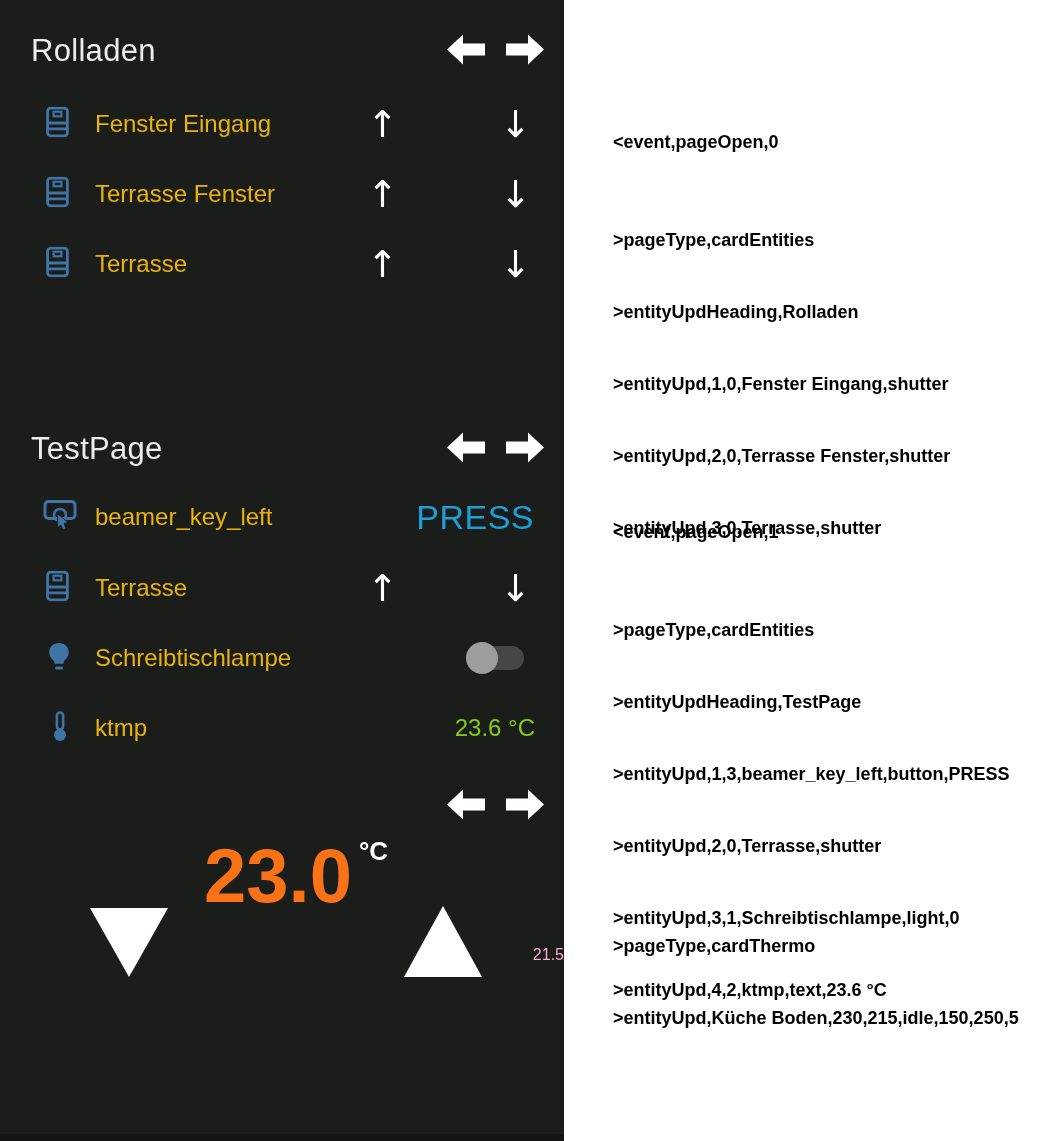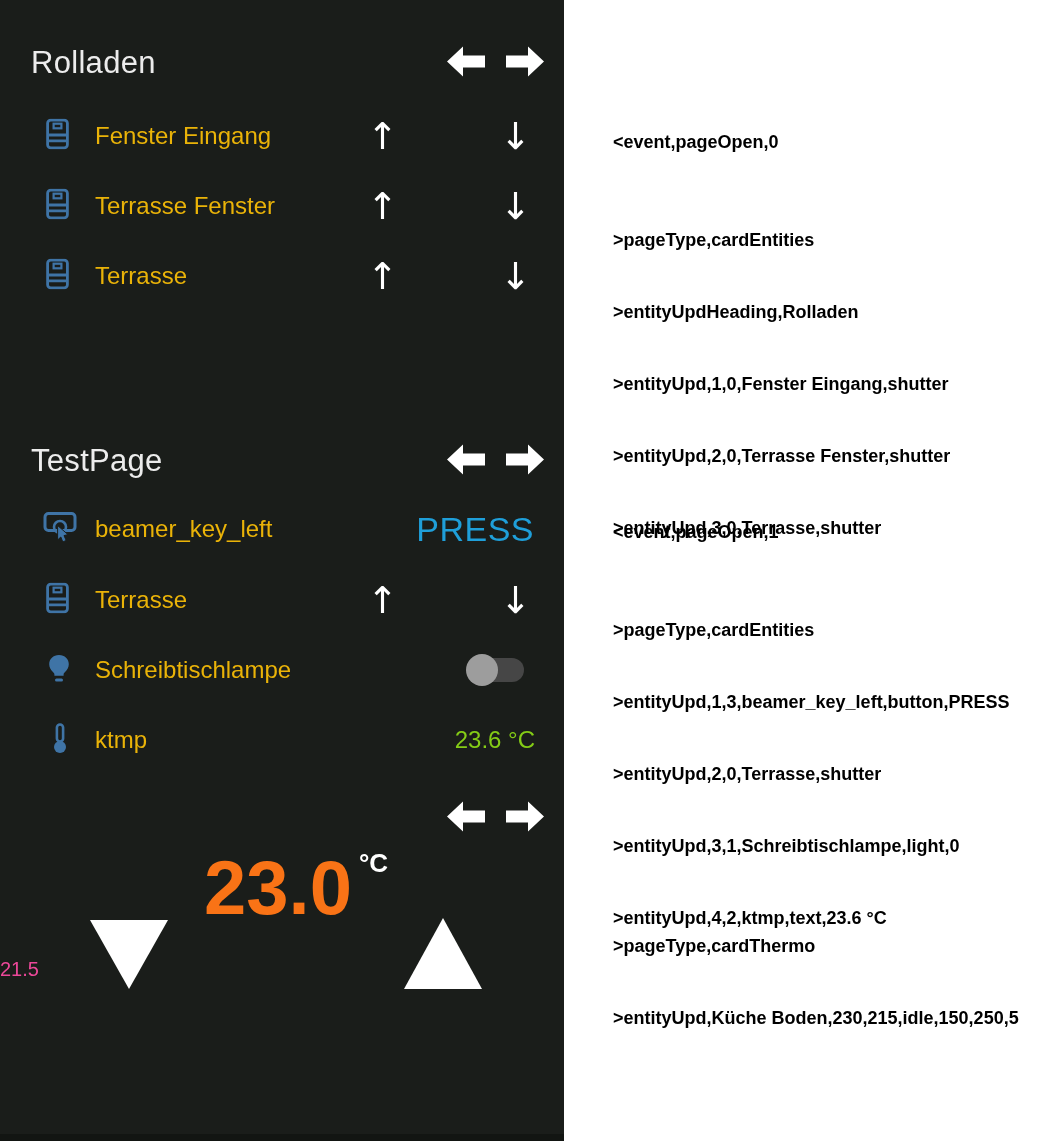--- a/index.html
+++ b/index.html
@@ -2,21 +2,21 @@
 <html><head>
 <meta charset="utf-8">
 <style>
   * { margin:0; padding:0; box-sizing:border-box; }
   body { background:#ffffff; }
   .stage { position:relative; width:1045px; height:1141px; background:#ffffff;
            font-family:"Liberation Sans", sans-serif; overflow:hidden; }
 
   
   .panel { position:absolute; left:0; top:0; width:564px; height:1141px; background:#1a1d1a; }
-  .card  { position:absolute; left:0; width:484px;margin-top:12px; }
+  .card  { position:absolute; left:0; width:484px; }
 
   .card-title { position:absolute; left:31px; font-size:31px; font-weight:400;
                 color:#ececec; letter-spacing:0.3px; }
   .nav { position:absolute; left:447px; display:flex; gap:21px; }
   .nav-btn { width:38px; height:33px; display:inline-block; cursor:pointer; }
   .nav-btn svg { display:block; }
 
   .ent-row { position:absolute; left:0; width:564px; height:48px; }
   .ent-icon { position:absolute; left:46px; top:50%; transform:translateY(-50%); }
   .ent-label { position:absolute; left:95px; top:50%; transform:translateY(-50%);
@@ -42,22 +42,22 @@
 
   
   .thermo-temp { position:absolute; left:204px; top:75px; display:flex; align-items:flex-start; }
   .thermo-temp .big { font-size:76px; font-weight:bold; color:#f97316; line-height:0.95; }
   .thermo-temp .unit { font-size:26px; font-weight:bold; color:#ffffff; margin-left:7px; margin-top:-4px; }
   .tri { position:absolute; width:0; height:0; cursor:pointer; }
   .tri-down { left:90px;  top:143px; border-left:39px solid transparent;
               border-right:39px solid transparent; border-top:69px solid #ffffff; }
   .tri-up   { left:404px; top:141px; border-left:39px solid transparent;
               border-right:39px solid transparent; border-bottom:71px solid #ffffff; }
-  .thermo-set   { position:absolute; left:0; top:181px; width:564px; text-align:left;
-                  font-size:20px; color:#ec4899; }
+  .thermo-set   { position:absolute; left:0; top:181px; width:564px; text-align:right;
+                  font-size:16px; color:#f9a8d4; }
   .thermo-state { position:absolute; left:0; top:213px; width:564px; text-align:center;
                   font-size:22px; color:#8a8a8a; }
   .thermo-name  { position:absolute; left:0; top:319px; width:564px; text-align:center;
                   font-size:29px; color:#f2f2f2; }
   .panel-bottom-strip { position:absolute; left:0; top:1134px; width:564px; height:7px; background:#121512; }
 
   
   .log-block { position:absolute; left:613px; width:430px; color:#000000;
                font-family:"Liberation Sans", sans-serif; font-weight:bold;
                font-size:18px; line-height:24px; white-space:pre; }
@@ -228,20 +228,21 @@
     <div class="log-line">&gt;pageType,cardEntities</div>
     <div class="log-line">&gt;entityUpdHeading,Rolladen</div>
     <div class="log-line">&gt;entityUpd,1,0,Fenster Eingang,shutter</div>
     <div class="log-line">&gt;entityUpd,2,0,Terrasse Fenster,shutter</div>
     <div class="log-line">&gt;entityUpd,3,0,Terrasse,shutter</div>
   </div>
 
   <div class="log-block" style="top:472px">
     <div class="log-event">&lt;event,pageOpen,1</div>
     <div class="log-line">&gt;pageType,cardEntities</div>
+    <div class="log-line">&gt;entityUpdHeading,TestPage</div>
     <div class="log-line">&gt;entityUpd,1,3,beamer_key_left,button,PRESS</div>
     <div class="log-line">&gt;entityUpd,2,0,Terrasse,shutter</div>
     <div class="log-line">&gt;entityUpd,3,1,Schreibtischlampe,light,0</div>
     <div class="log-line">&gt;entityUpd,4,2,ktmp,text,23.6 °C</div>
   </div>
 
   <div class="log-block" style="top:886px">
     <div class="log-line">&gt;pageType,cardThermo</div>
     <div class="log-line">&gt;entityUpd,Küche Boden,230,215,idle,150,250,5</div>
   </div>

